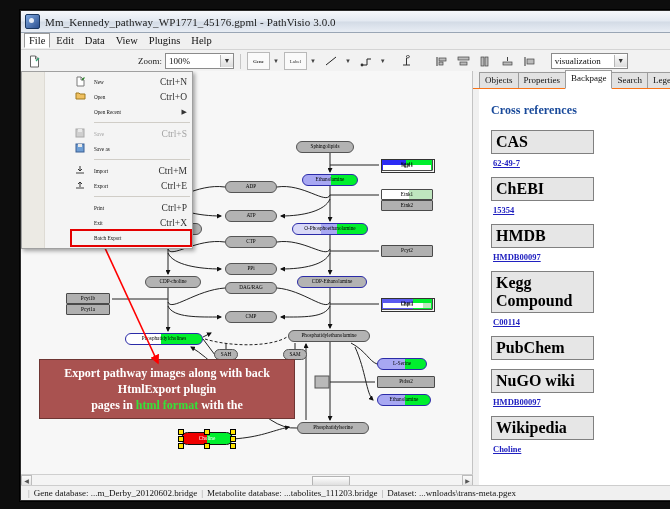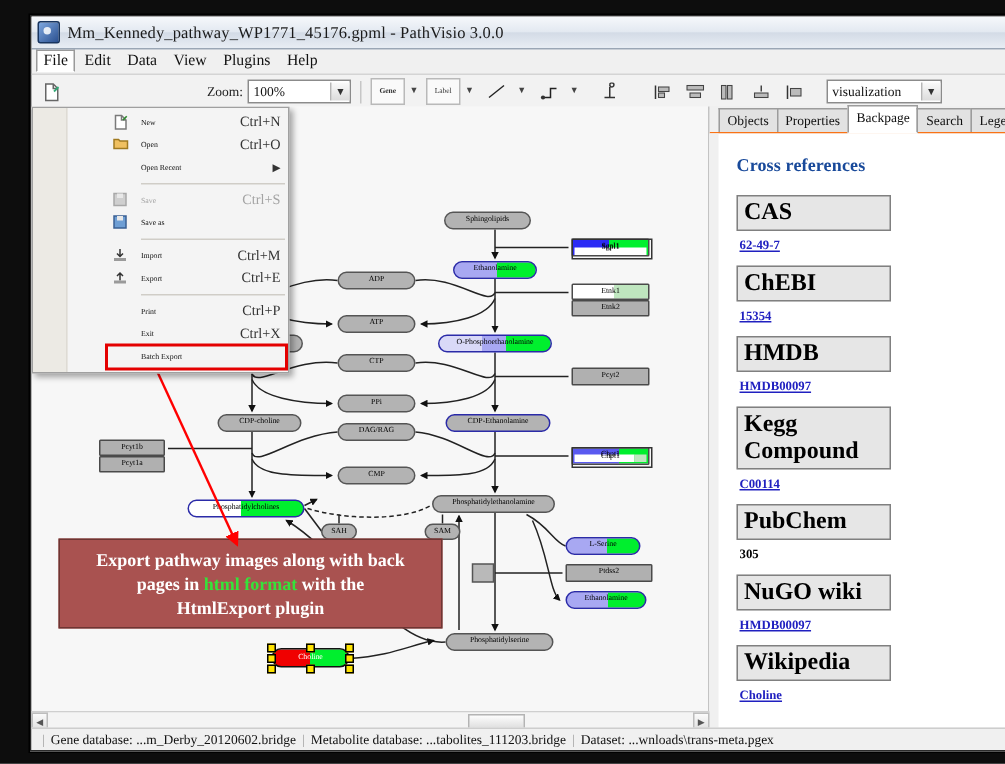--- a/index.html
+++ b/index.html
@@ -465,24 +465,24 @@
           <defs>
             <marker id="redarrow" markerWidth="6" markerHeight="6" refX="5" refY="3" orient="auto">
               <path d="M0,0 L6,3 L0,6 z" fill="#ff0000"></path>
             </marker>
           </defs>
           <line x1="66" y1="138" x2="137" y2="292" stroke="#ff0000" stroke-width="1.6" marker-end="url(#redarrow)"></line>
         </svg>
 
         <div id="annot">
           <div>Export pathway images along with back</div>
+          <div>HtmlExport plugin</div>
           <div>
             <span>pages in </span><span class="hl">html format</span><span> with the</span>
           </div>
-          <div>HtmlExport plugin</div>
         </div>
 
       </div>
 
       <div id="file-menu" style="top:0;left:0;padding-left:48px;">
         <div class="gutter"></div>
 
         <div class="row">
           <span class="ico">
             <svg width="11" height="11" viewBox="0 0 11 11">
@@ -600,21 +600,20 @@
         <div class="xref">
           <div class="hdr">HMDB</div>
           <div class="val">HMDB00097</div>
         </div>
         <div class="xref">
           <div class="hdr">Kegg Compound</div>
           <div class="val">C00114</div>
         </div>
         <div class="xref">
           <div class="hdr">PubChem</div>
-          <div class="val plain">305</div>
         </div>
         <div class="xref">
           <div class="hdr">NuGO wiki</div>
           <div class="val">HMDB00097</div>
         </div>
         <div class="xref">
           <div class="hdr">Wikipedia</div>
           <div class="val">Choline</div>
         </div>
 

